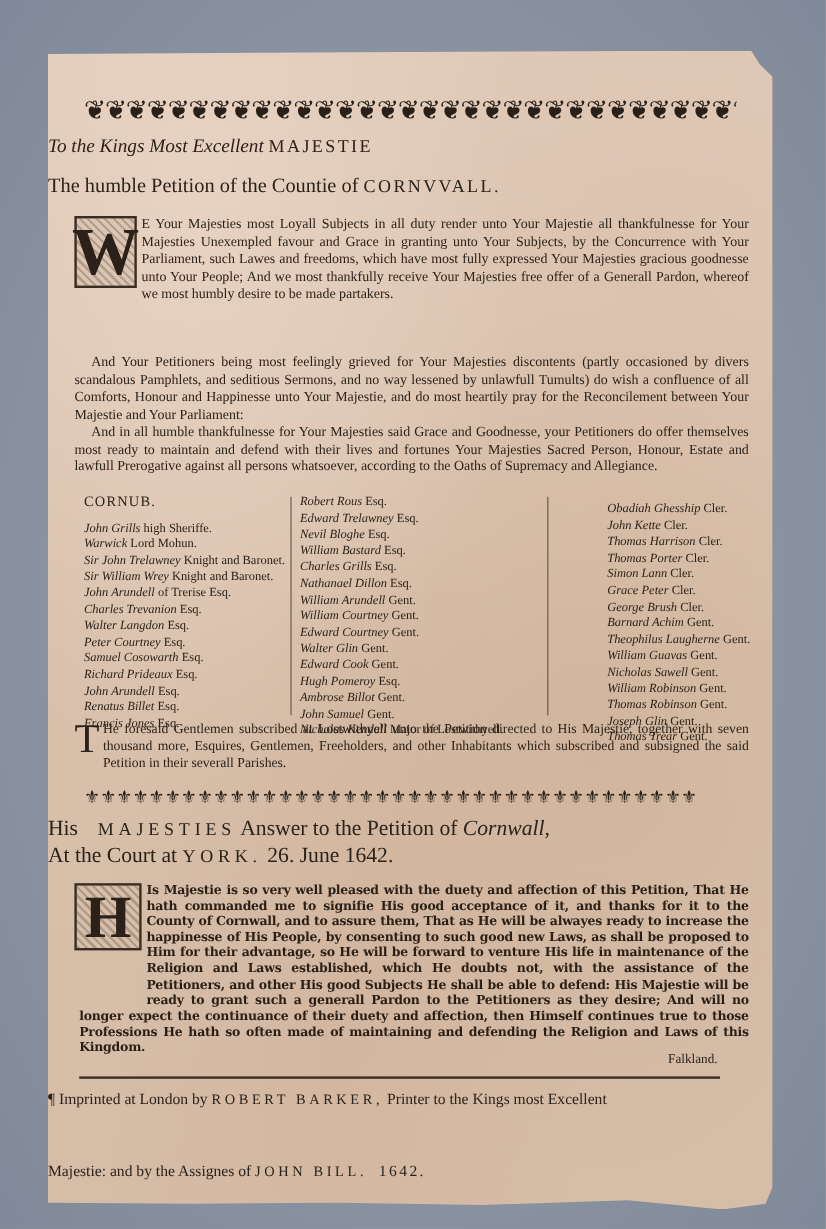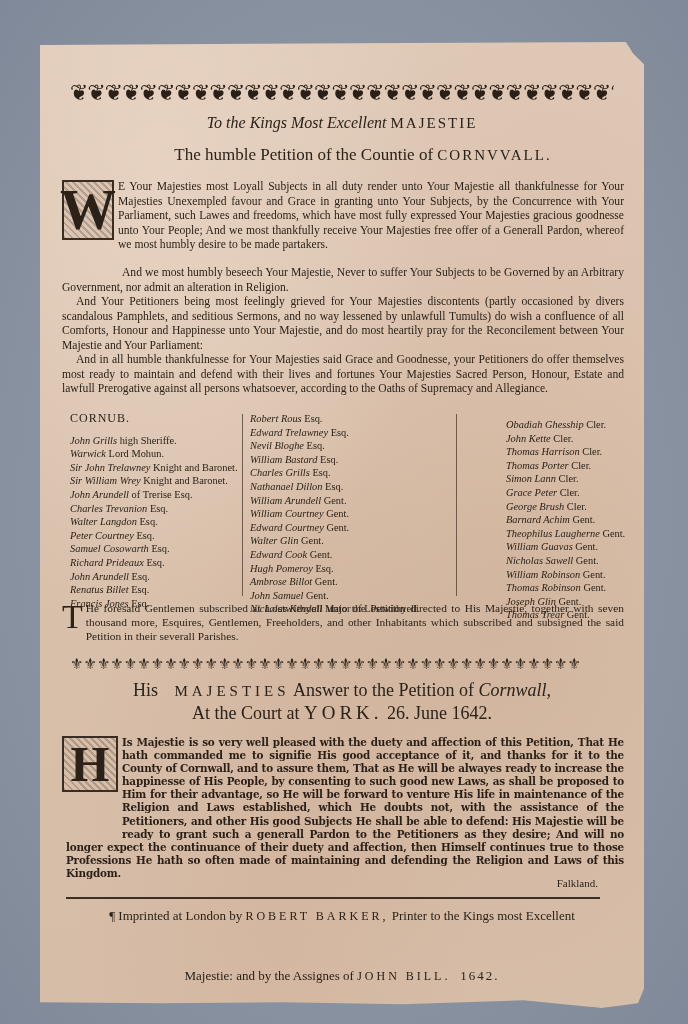--- a/index.html
+++ b/index.html
@@ -28,24 +28,24 @@
   .ornament {
     position: absolute;
     left: 30px; right: 30px;
     display: flex; justify-content: space-between;
     font-family: "DejaVu Sans", sans-serif;
     color: #2a2017;
     overflow: hidden; white-space: nowrap;
   }
   .ornament.top { top: 38px; font-size: 22px; letter-spacing: -1px; }
   .ornament.mid { top: 613px; font-size: 15px; }
-  .center { position: absolute; left: 0; right: 0; text-align: center; }
+  .center { position: absolute; left: 0; right: 0; text-align: left; }
   .h-address { top: 72px; font-size: 16px; font-style: italic; }
   .h-address .caps { font-style: normal; letter-spacing: 2px; font-size: 15px; }
-  .h-petition { top: 103px; font-size: 17px; padding-left: 42px; }
+  .h-petition { top: 103px; font-size: 17px; }
   .h-petition .caps { letter-spacing: 2px; font-size: 15px; }
   .dropcap {
     position: absolute; border: 2px solid #3a2c20;
     background: repeating-linear-gradient(45deg, rgba(60,45,30,0.25) 0 2px, rgba(0,0,0,0) 2px 5px), rgba(214,190,170,0.6);
     display: flex; align-items: center; justify-content: center;
     font-family: "Liberation Serif", serif; color: #2c2118;
   }
   .dropcap.w { left: 22px; top: 138px; width: 48px; height: 56px; font-size: 56px; font-weight: bold; }
   .dropcap.h { left: 22px; top: 694px; width: 52px; height: 52px; font-size: 50px; font-weight: bold; }
   .body-block { position: absolute; left: 78px; right: 20px; top: 138px; font-size: 11.6px; line-height: 14.6px; text-align: justify; }
@@ -58,21 +58,21 @@
   .col3 { left: 400px; width: 190px; margin-left: 44px; }
   .col-title { font-size: 12px; letter-spacing: 1px; margin-bottom: 8px; margin-top: 6px; }
   .vline { position: absolute; top: 8px; width: 1px; height: 182px; background: #4a3a2b; opacity: 0.75; }
   .v1 { left: 180px; } .v2 { left: 394px; }
   .foresaid { position: absolute; top: 560px; left: 22px; right: 20px; font-size: 11.4px; line-height: 13.8px; text-align: justify; }
   .foresaid .T { float: left; font-size: 34px; line-height: 28px; margin-right: 3px; margin-top: 1px; }
   .answer-title { top: 637px; font-size: 18px; line-height: 22px; }
   .answer-title .caps { letter-spacing: 4px; font-size: 15px; margin-left: 12px; }
   .answer-title i { font-size: 18px; }
   .answer-sub { top: 660px; font-size: 18px; }
-  .answer-sub .caps { letter-spacing: 4px; font-size: 19px; }
+  .answer-sub .caps { letter-spacing: 4px; font-size: 15px; }
   .answer-body {
     position: absolute; left: 26px; right: 20px; top: 694px;
     font-family: "DejaVu Serif", serif; font-weight: bold;
     font-size: 10.4px; line-height: 13.1px; text-align: justify; letter-spacing: -0.2px;
     color: #2a1f16;
   }
   .signature { position: absolute; top: 835px; right: 46px; font-size: 11px; font-weight: normal; }
   .rule { position: absolute; top: 855px; left: 26px; right: 44px; height: 1.5px; background: #3b2e22; }
   .imprint1 { top: 866px; font-size: 13px; }
   .imprint2 { top: 926px; font-size: 13px; }
@@ -92,21 +92,20 @@
   </div>
 
   <div class="center h-petition">
     <span data-bind="document.petition_title.prefix">The humble Petition of the Countie of </span><span class="caps" data-bind="document.petition_title.caps">CORNVVALL.</span>
   </div>
 
   <div class="dropcap w" data-bind="document.petition.dropcap">W</div>
 
   <div class="body-block" data-bind="document.petition.paragraph_1">E Your Majesties most Loyall Subjects in all duty render unto Your Majestie all thankfulnesse for Your Majesties Unexempled favour and Grace in granting unto Your Subjects, by the Concurrence with Your Parliament, such Lawes and freedoms, which have most fully expressed Your Majesties gracious goodnesse unto Your People; And we most thankfully receive Your Majesties free offer of a Generall Pardon, whereof we most humbly desire to be made partakers.</div>
 
-  <div class="cont" style="top:224px; text-indent:60px;" data-bind="document.petition.paragraph_2">And we most humbly beseech Your Majestie, Never to suffer Your Subjects to be Governed by an Arbitrary Government, nor admit an alteration in Religion.</div>
 
   <div class="cont" style="top:253px; text-indent:14px;" data-bind="document.petition.paragraph_3">And Your Petitioners being most feelingly grieved for Your Majesties discontents (partly occasioned by divers scandalous Pamphlets, and seditious Sermons, and no way lessened by unlawfull Tumults) do wish a confluence of all Comforts, Honour and Happinesse unto Your Majestie, and do most heartily pray for the Reconcilement between Your Majestie and Your Parliament:</div>
 
   <div class="cont" style="top:311px; text-indent:14px;" data-bind="document.petition.paragraph_4">And in all humble thankfulnesse for Your Majesties said Grace and Goodnesse, your Petitioners do offer themselves most ready to maintain and defend with their lives and fortunes Your Majesties Sacred Person, Honour, Estate and lawfull Prerogative against all persons whatsoever, according to the Oaths of Supremacy and Allegiance.</div>
 
   <div class="signers">
     <div class="vline v1"></div>
     <div class="vline v2"></div>
 
     <div class="col col1">

